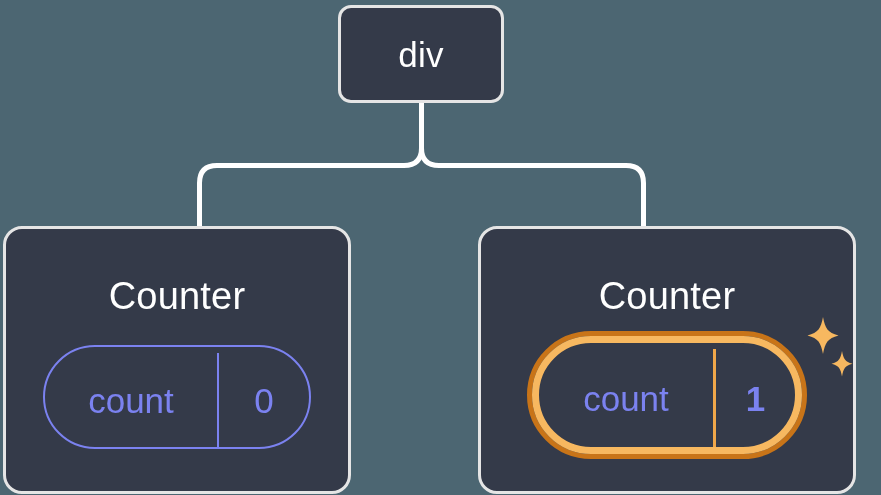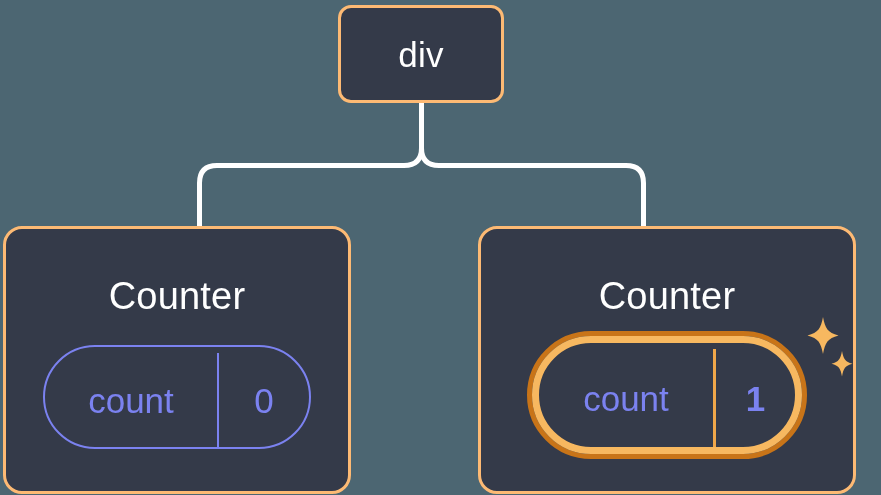--- a/index.html
+++ b/index.html
@@ -23,21 +23,21 @@
     left: 0;
     top: 0;
     width: 881px;
     height: 495px;
   }
 
   
   .node {
     position: absolute;
     background: #343a49;
-    border: 3px solid #fdba74;
+    border: 3px solid #e5e5e5;
     box-sizing: border-box;
   }
   .node-root {
     left: 338px;
     top: 5px;
     width: 166px;
     height: 98px;
     border-radius: 13px;
     display: flex;
     align-items: center;

